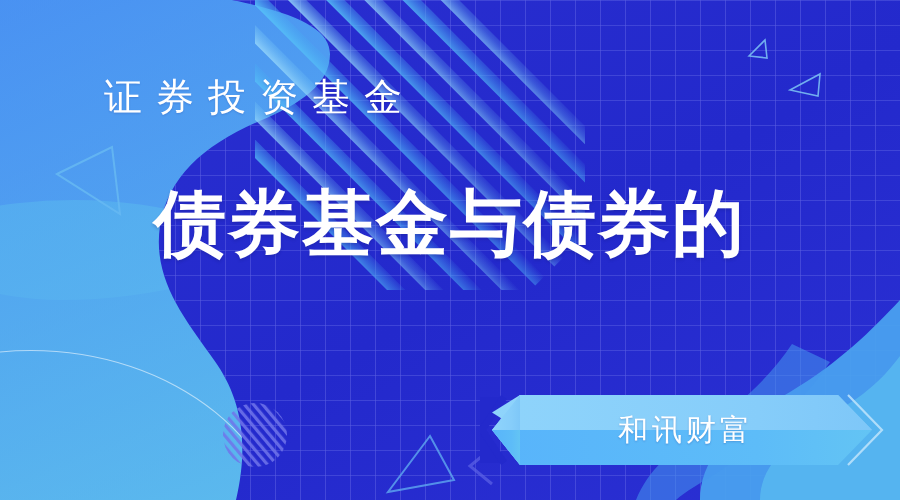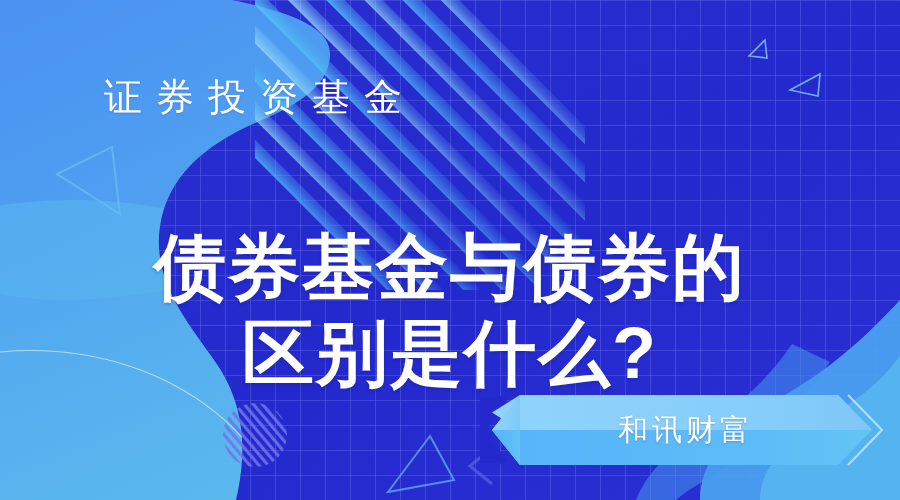--- a/index.html
+++ b/index.html
@@ -107,21 +107,20 @@
     text-align: center;
     color: #ffffff;
   }
   .title-line {
     font-size: 72px;
     line-height: 82px;
     font-weight: bold;
     letter-spacing: 2px;
     white-space: nowrap;
     text-shadow: 0 2px 3px rgba(18,26,110,.22);
-    margin-top: 44px;
   }
   .title-line.l2 { margin-top: 4px; }
 
   
   .ribbon {
     position: absolute;
     left: 480px;
     top: 393px;
     width: 420px;
     height: 74px;
@@ -265,21 +264,20 @@
   </svg>
 
   <svg class="tri" style="left:466px; top:446px;" width="36" height="40" viewBox="0 0 36 40" xmlns="http://www.w3.org/2000/svg">
     <polyline points="26,2 4,20 26,38" fill="none" stroke="#5c62e6" stroke-width="3" opacity="0.7"></polyline>
   </svg>
 
   <div class="subtitle">证券投资基金</div>
 
   <div class="title-block">
     <div class="title-line l1">债券基金与债券的</div>
-    <div class="title-line l2">区别是什么?</div>
   </div>
 
   <div class="ribbon">
     <svg width="420" height="74" viewBox="0 0 420 74" xmlns="http://www.w3.org/2000/svg">
       <defs>
         <linearGradient id="ribtop" x1="0" y1="0" x2="1" y2="0">
           <stop offset="0%" stop-color="#8fd4fb"></stop>
           <stop offset="70%" stop-color="#86cdfa"></stop>
           <stop offset="100%" stop-color="#7ec7f8"></stop>
         </linearGradient>

